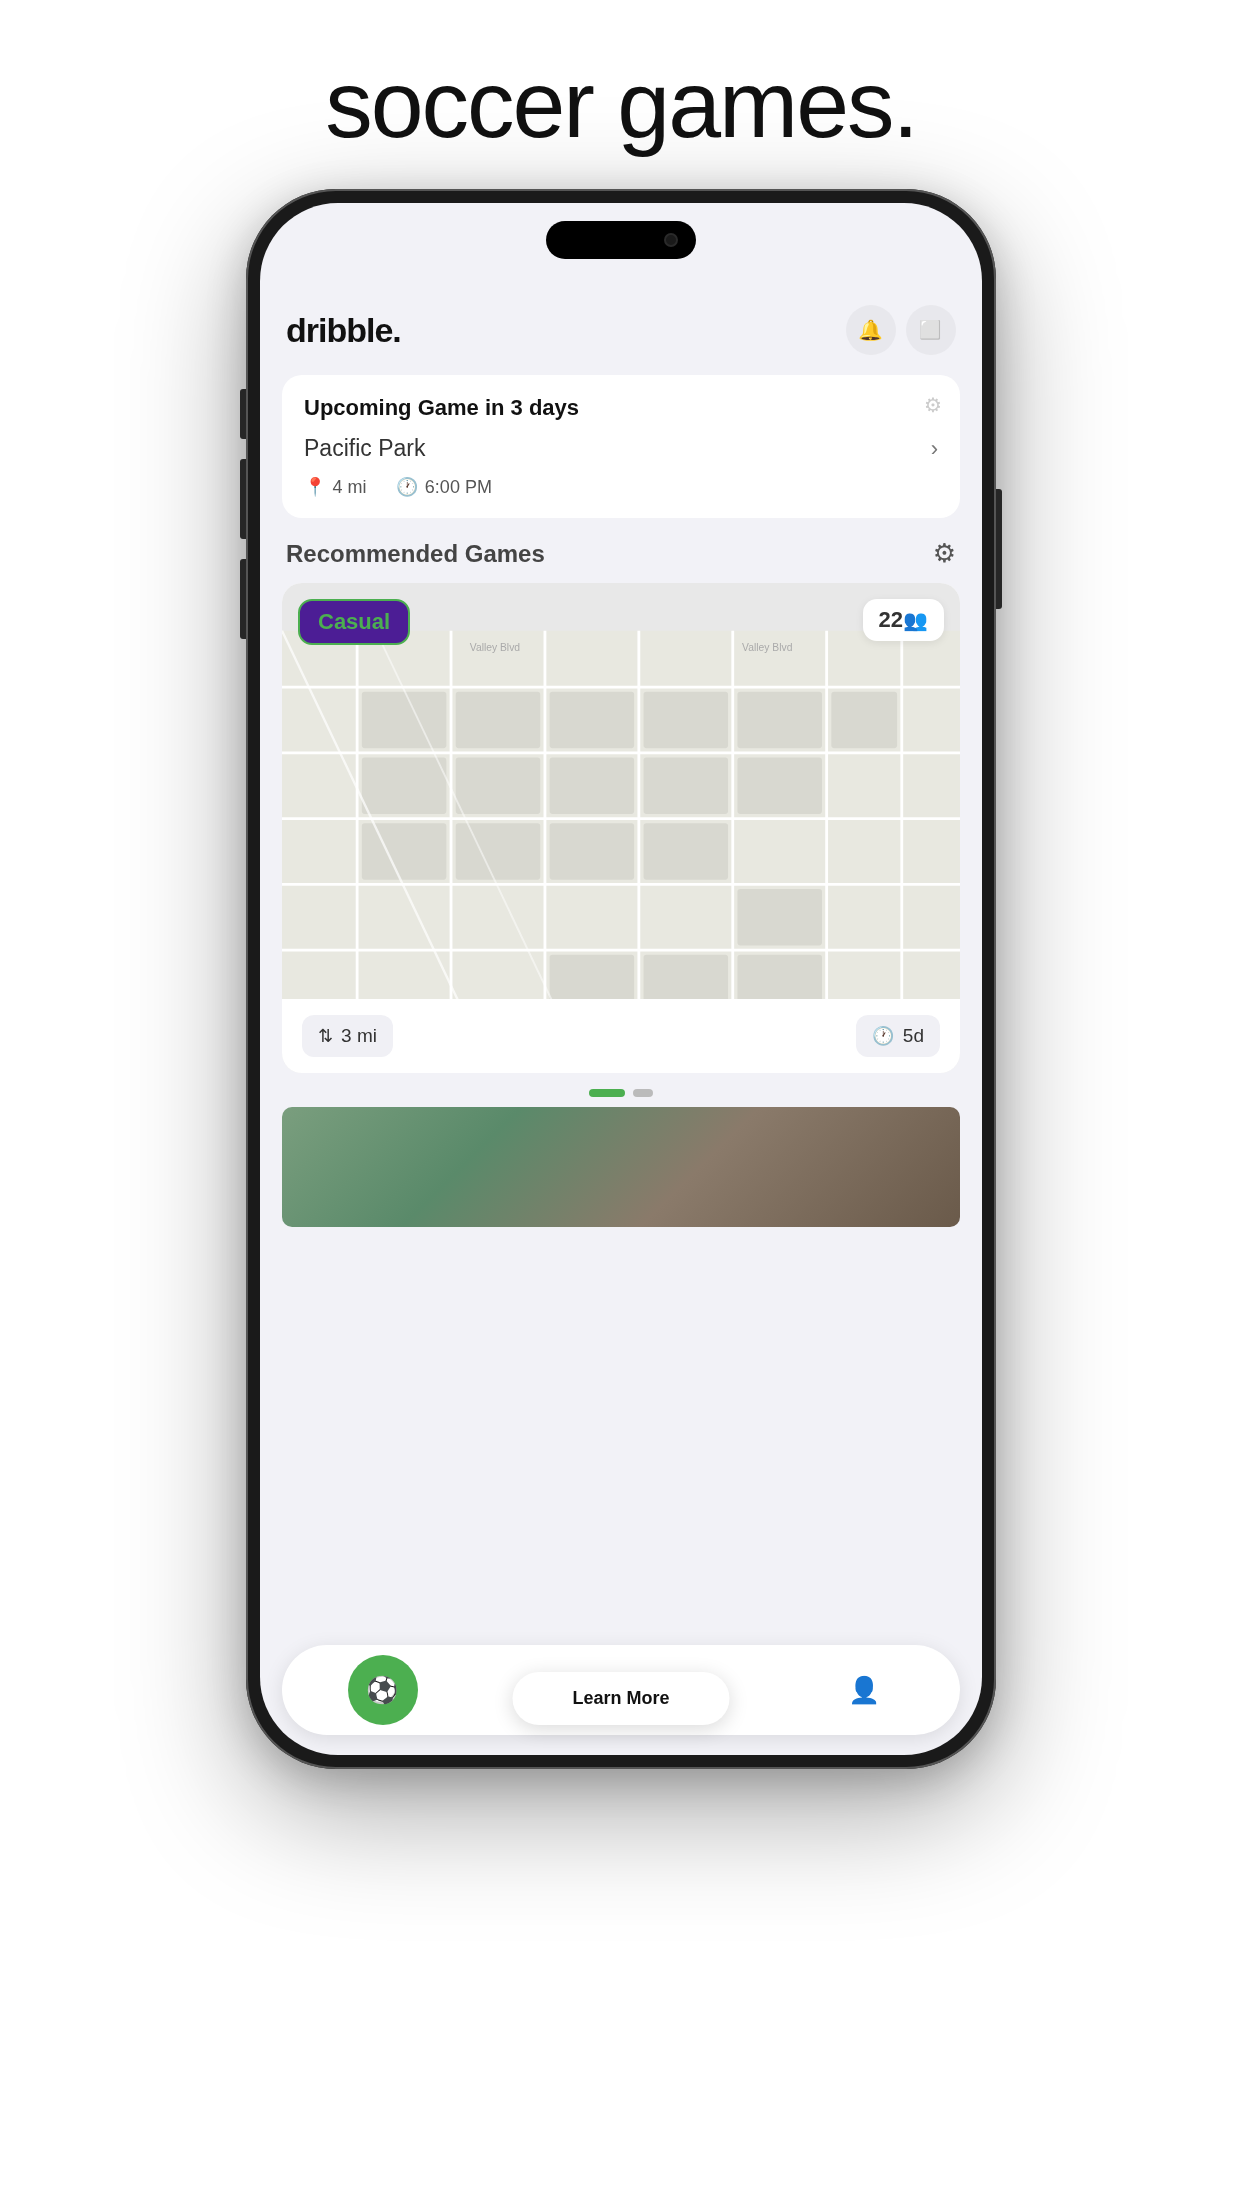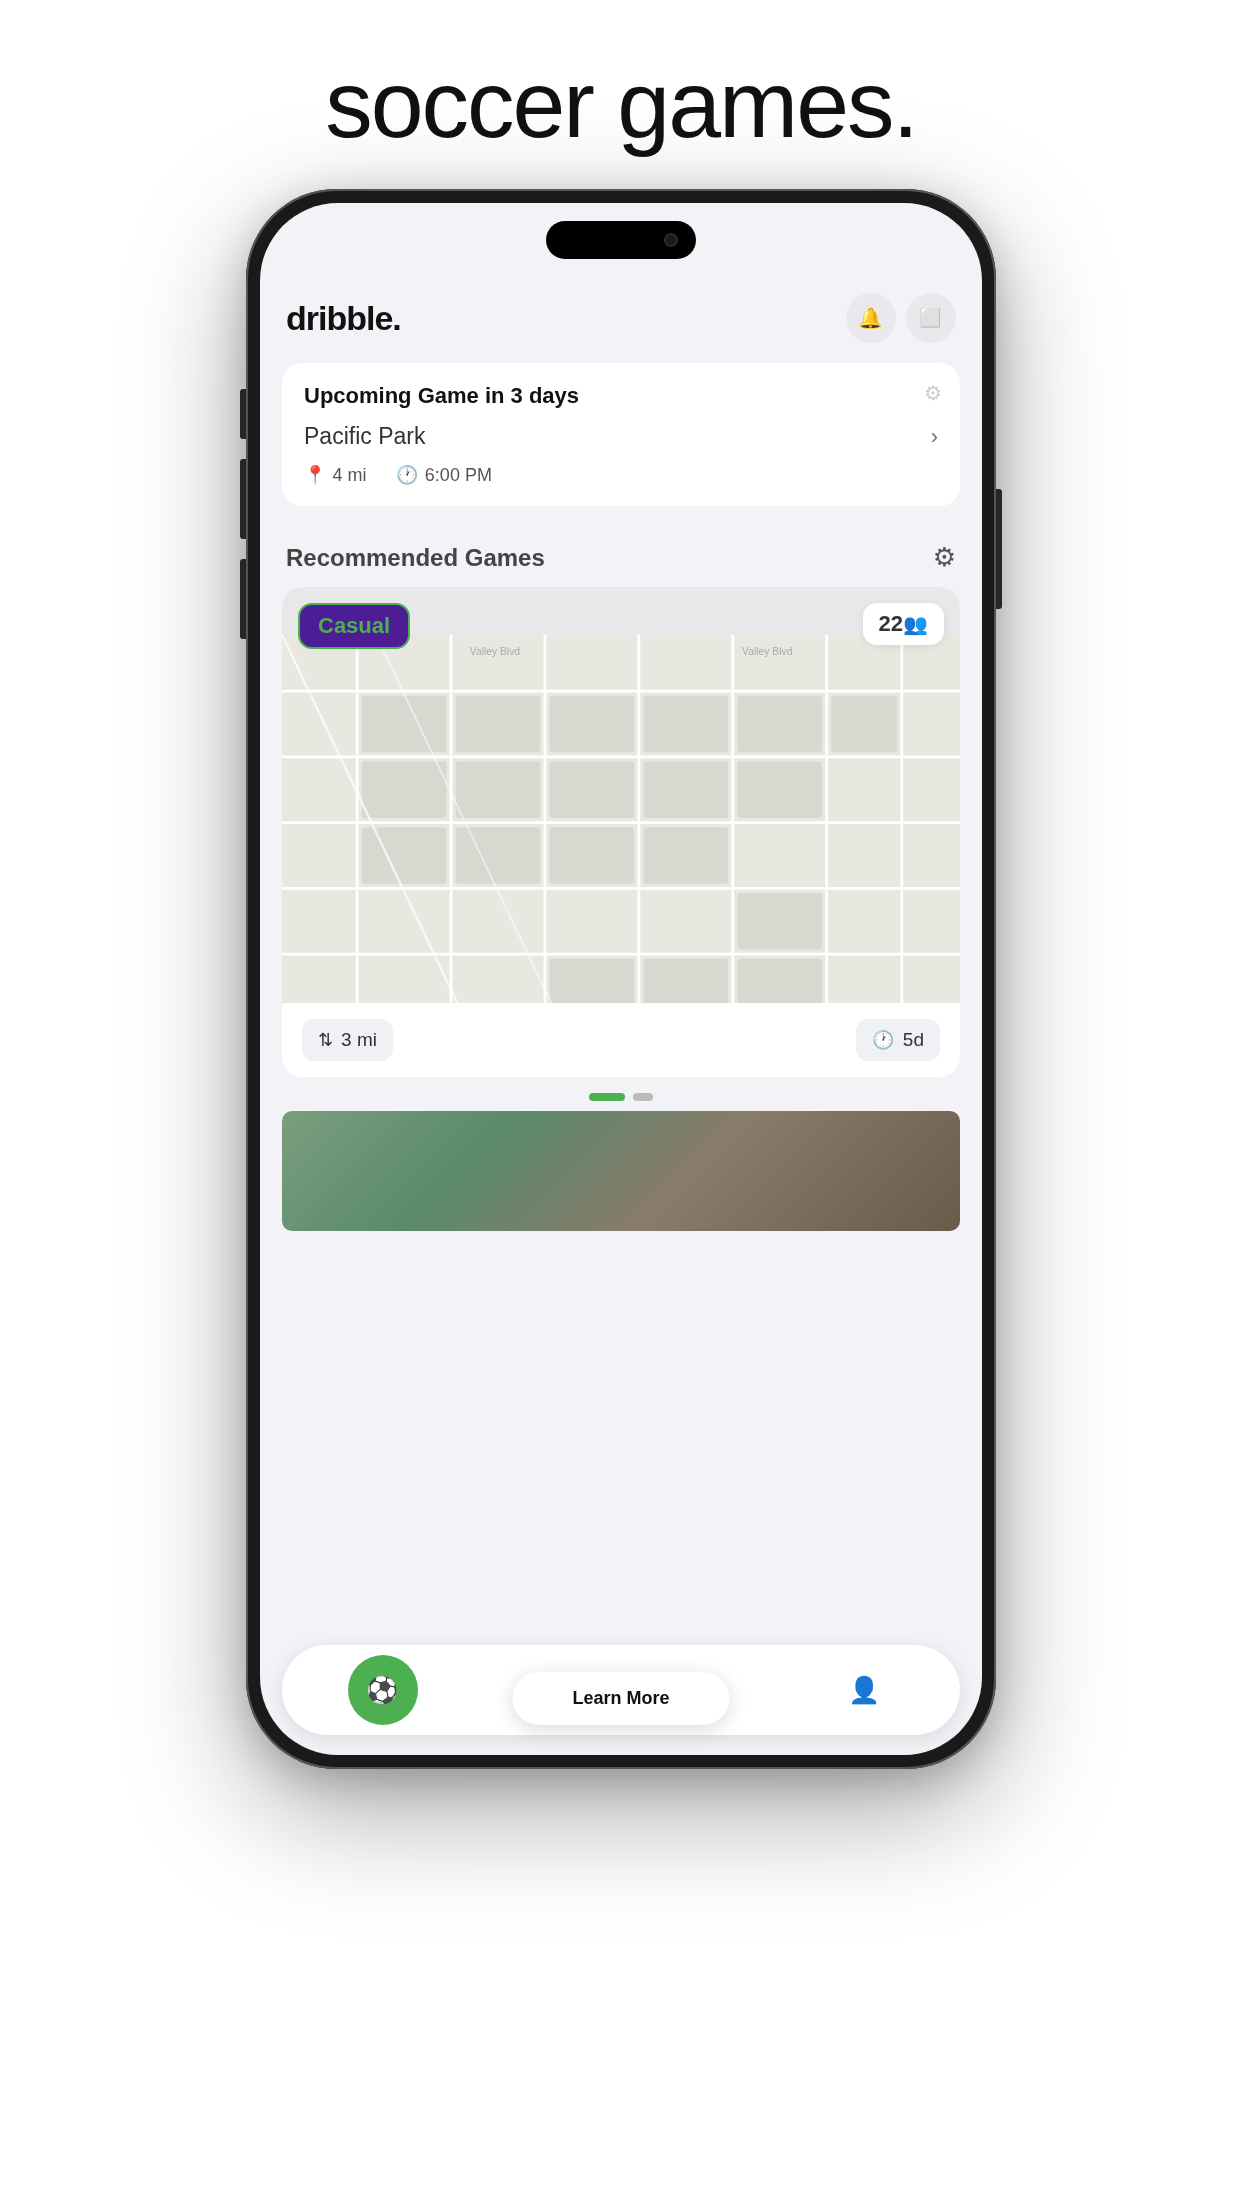--- a/index.html
+++ b/index.html
@@ -132,21 +132,21 @@
       overflow: hidden;
       position: relative;
     }
 
     
     .app-header {
       display: flex;
       align-items: center;
       justify-content: space-between;
       padding: 0 4px;
-      margin-top: 10px;
+      margin-top: 22px;
       gap: 44px;
     }
     .app-logo {
       font-size: 34px;
       font-weight: 800;
       color: #111;
       letter-spacing: -1px;
     }
     .header-icons {
       display: flex;
@@ -215,21 +215,21 @@
     }
     .meta-icon {
       font-size: 18px;
     }
 
     
     .section-header {
       display: flex;
       align-items: center;
       justify-content: space-between;
-      margin-top: 36px;
+      margin-top: 20px;
       padding: 0 4px;
       gap: 40px;
     }
     .section-title {
       font-size: 24px;
       font-weight: 600;
       color: #444;
     }
     .gear-icon {
       font-size: 26px;

